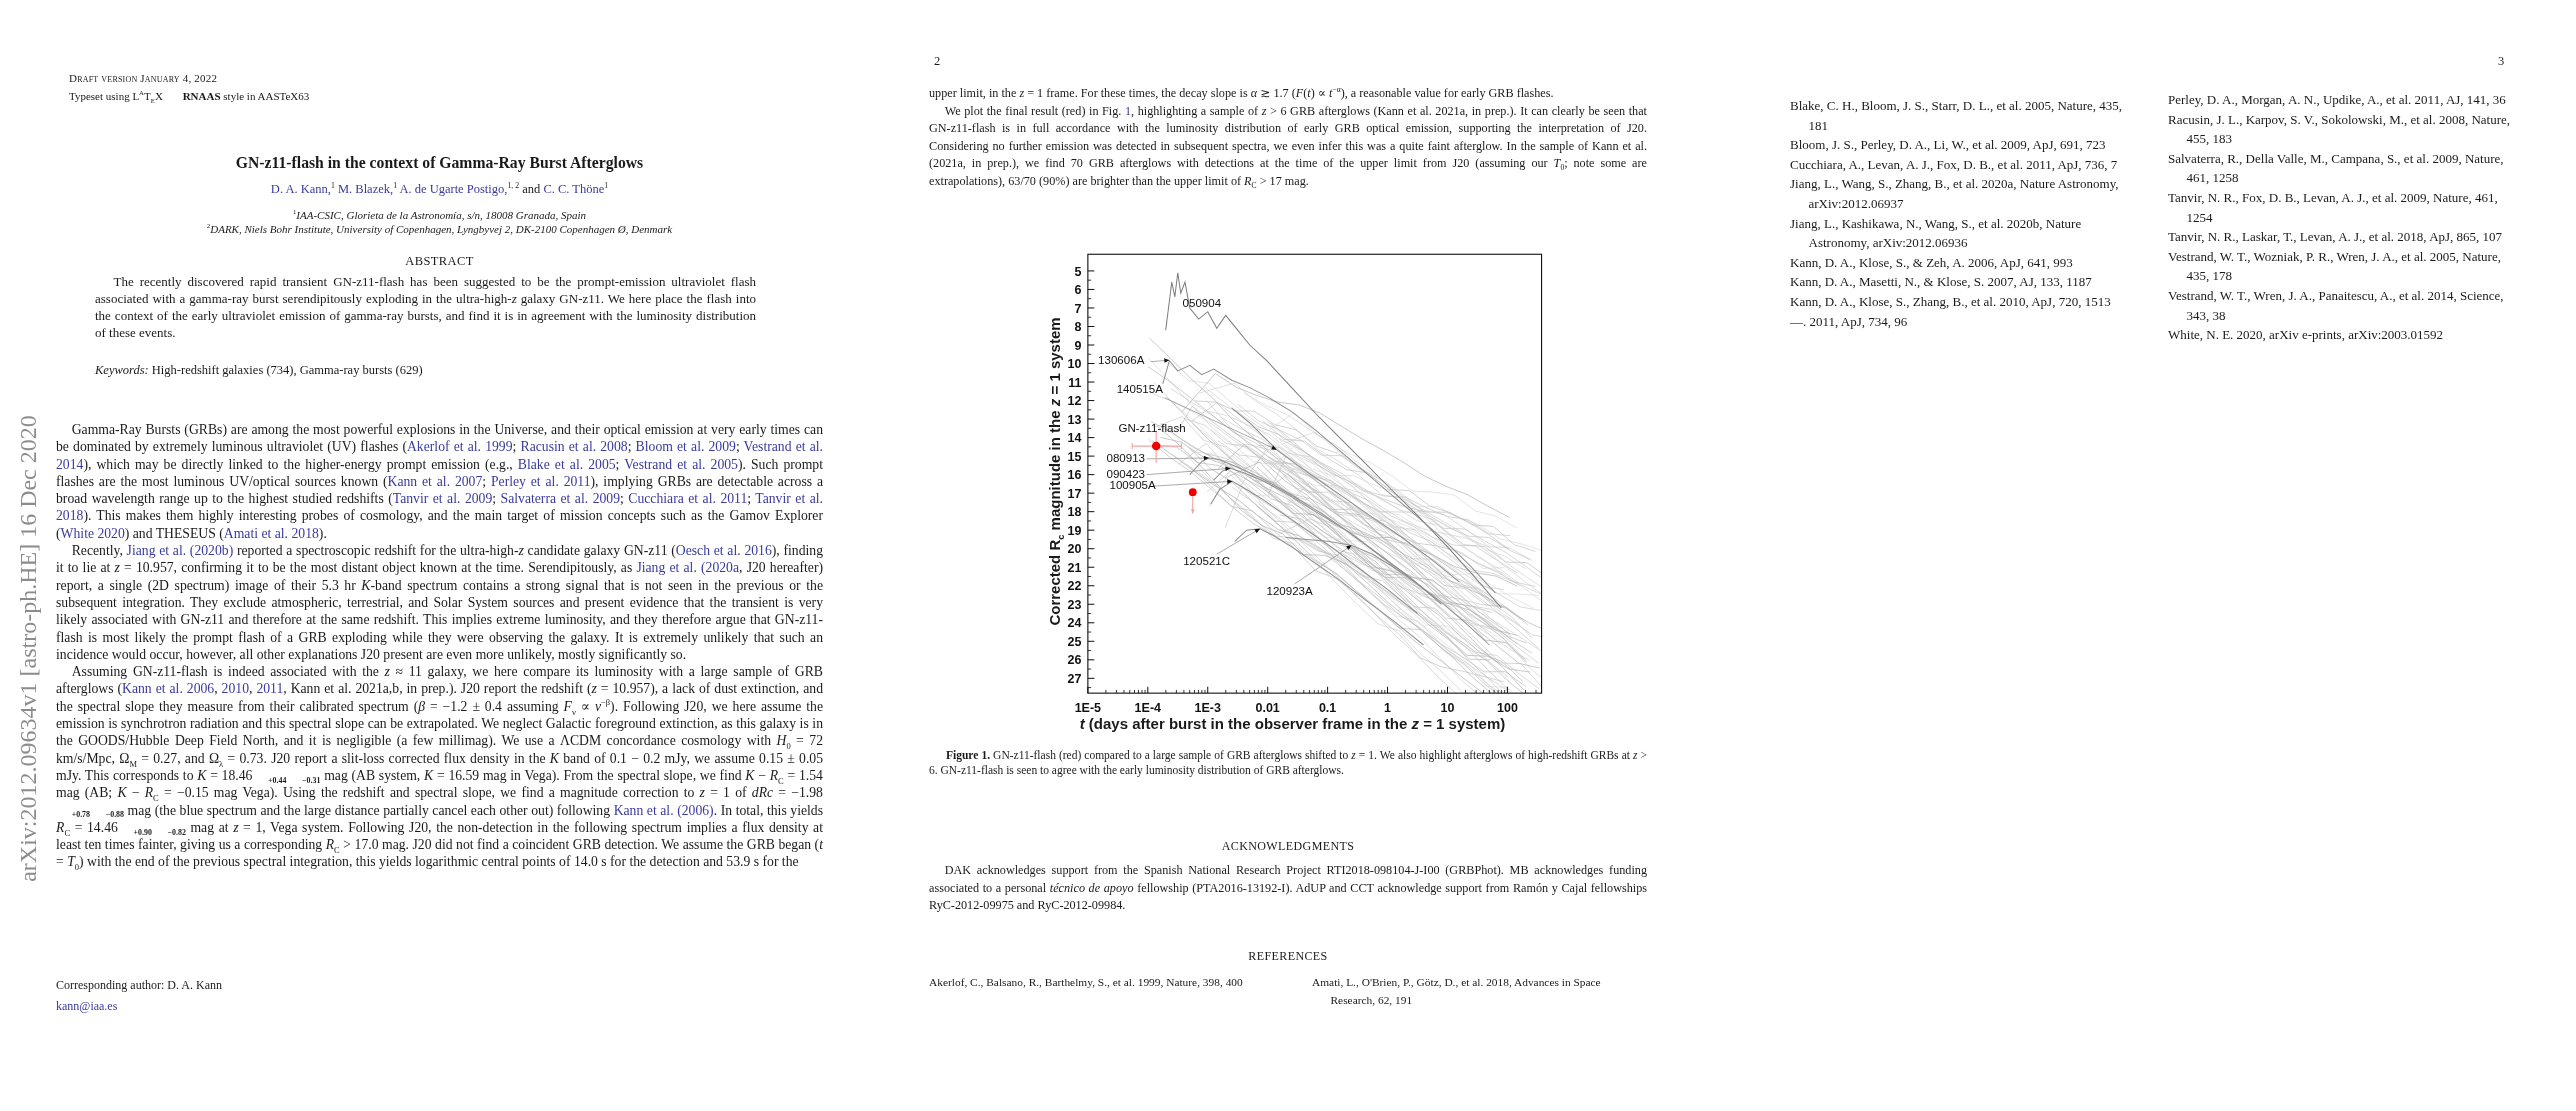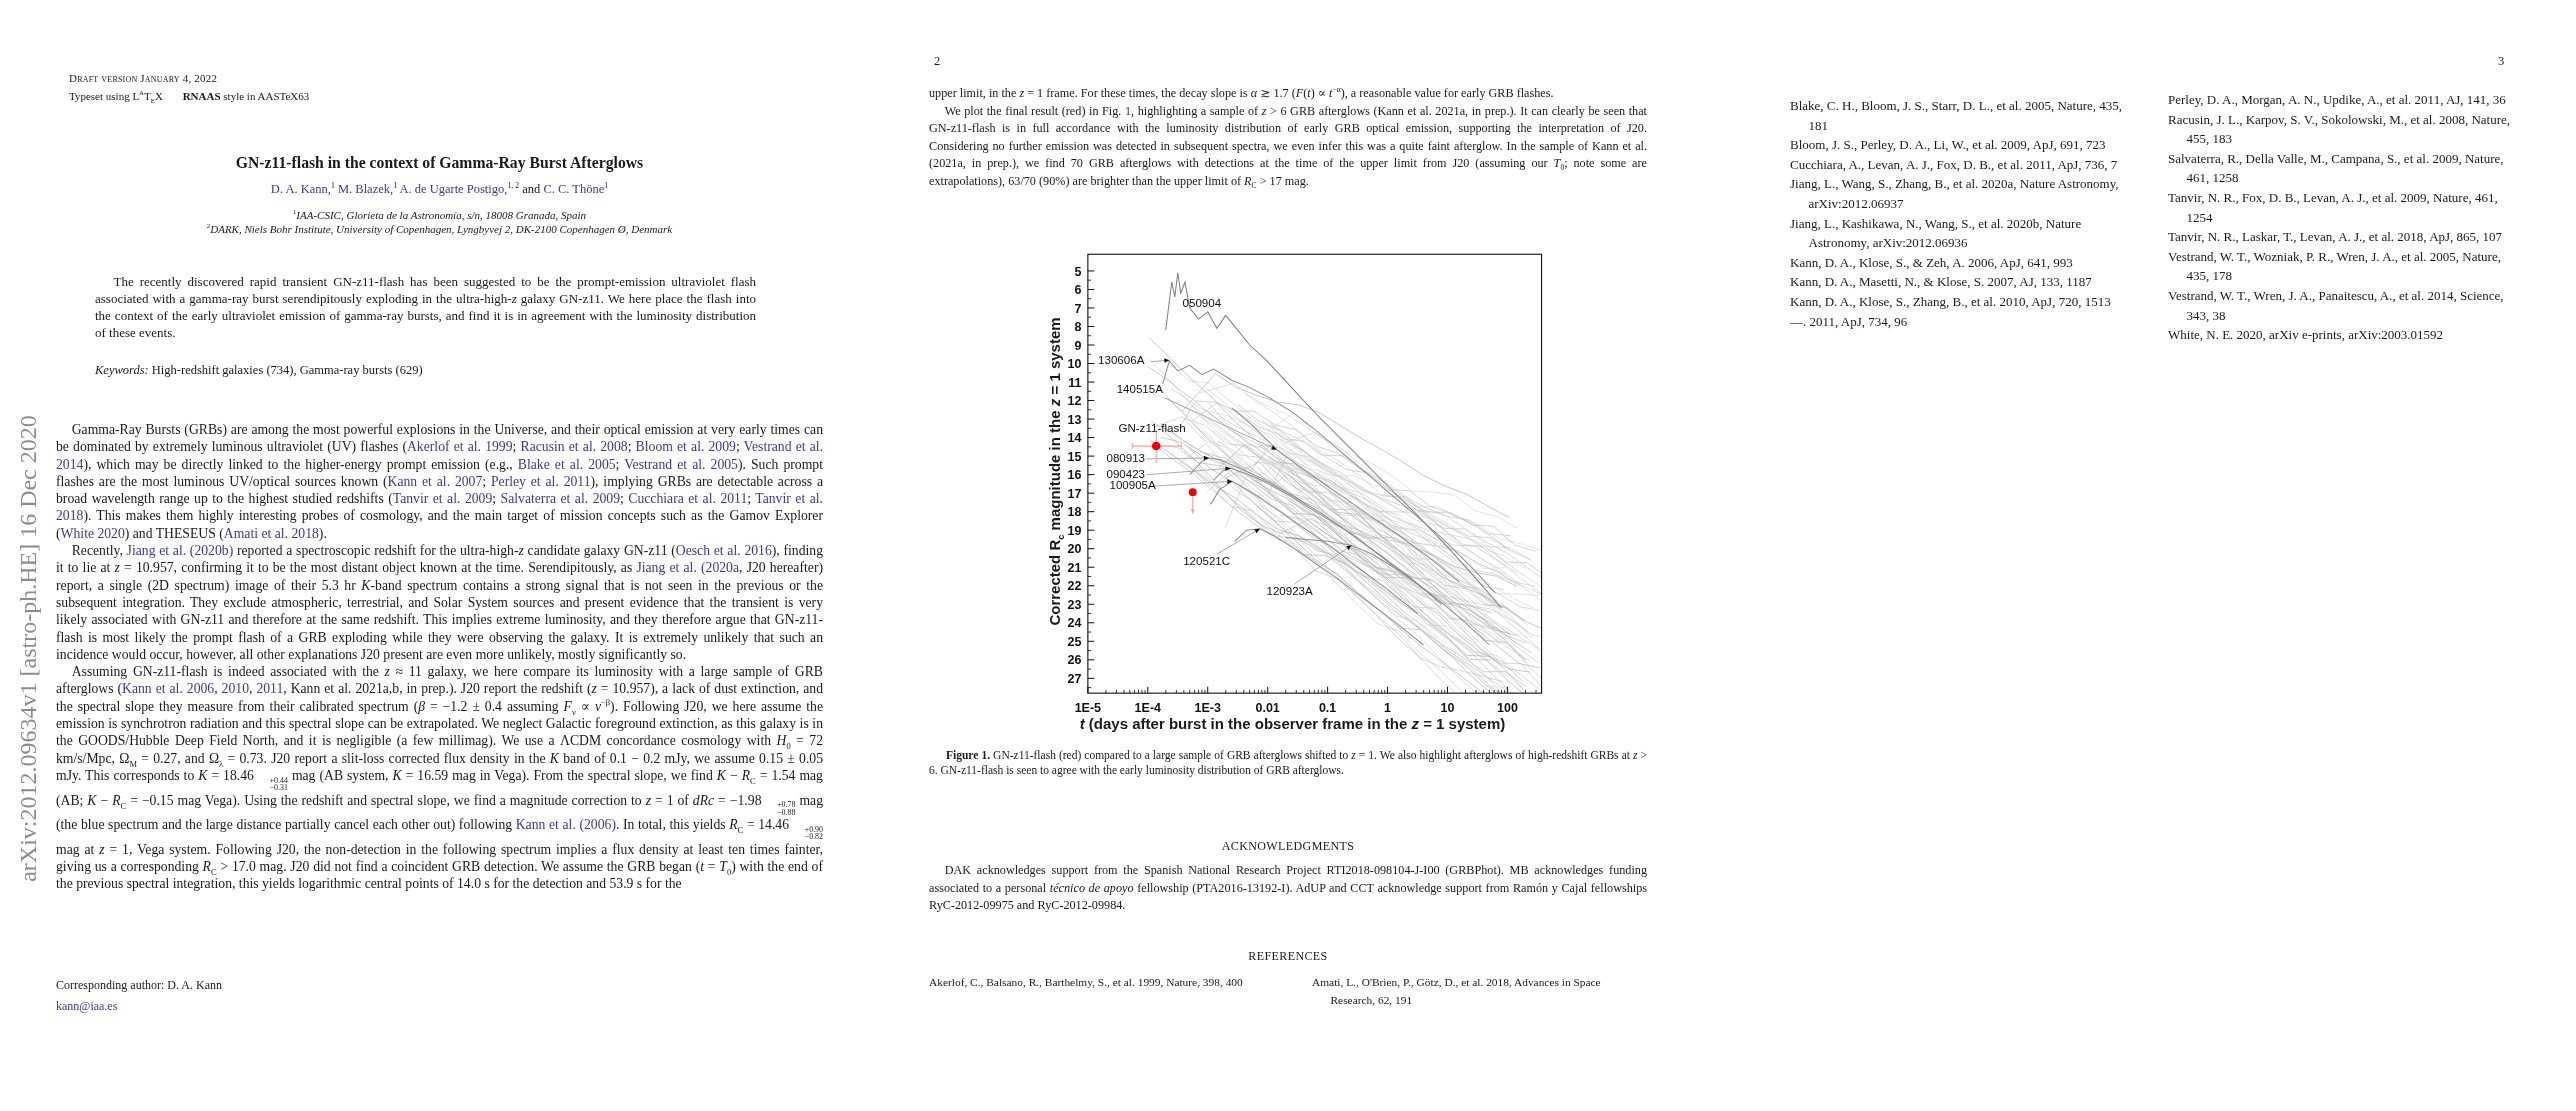--- a/index.html
+++ b/index.html
@@ -4,21 +4,21 @@
 <style>
   html,body{margin:0;padding:0;background:#ffffff;}
   #canvas{position:relative;width:2576px;height:1112px;background:#ffffff;overflow:hidden;
           font-family:"Liberation Serif","DejaVu Serif",serif;color:#1a1a1a;}
   .abs{position:absolute;}
   .cite{color:#3a3a9e;}
   .it{font-style:italic;}
   .bf{font-weight:bold;margin-left:17px;}
   .sup{vertical-align:super;font-size:0.62em;line-height:0;}
   .sub{vertical-align:sub;font-size:0.62em;line-height:0;}
-  .stk{display:inline-flex;flex-direction:column;font-size:7.9px;line-height:7.4px;vertical-align:-2.8px;text-align:center;}
+  .stk{display:inline-flex;flex-direction:row;font-size:7.9px;line-height:7.4px;vertical-align:-2.8px;text-align:center;font-weight:bold;}
   .just{text-align:justify;}
   .ctr{text-align:center;}
   p.par{margin:0;text-indent:15.7px;}
   p.nopar{margin:0;text-indent:0;}
   
   .hdr{left:69px;top:70px;font-size:11px;line-height:17.6px;}
   .hdr .l1{font-variant:small-caps;letter-spacing:0.2px;}
   .arxiv-side{left:-259px;top:635px;width:574px;text-align:center;transform:rotate(-90deg);
               color:#8c8c8c;font-size:24px;font-family:"Liberation Serif","DejaVu Serif",serif;white-space:nowrap;}
   .title{left:56px;top:154px;width:767px;font-size:15.7px;font-weight:bold;}
@@ -67,20 +67,21 @@
   <div class="abs hdr">
     <div class="l1">Draft version January 4, 2022</div>
     <div>Typeset using L<span class="sup">A</span>T<span class="sub">E</span>X <span class="bf">RNAAS</span> style in AASTeX63</div>
   </div>
 
   <div class="abs title ctr">GN-z11-flash in the context of Gamma-Ray Burst Afterglows</div>
   <div class="abs authors ctr"><span class="cite">D. A. Kann,</span><span class="sup">1</span>  <span class="cite">M. Blazek,</span><span class="sup">1</span>  <span class="cite">A. de Ugarte Postigo,</span><span class="sup">1, 2</span>  and  <span class="cite">C. C. Thöne</span><span class="sup">1</span></div>
   <div class="abs affil1 ctr"><span class="sup">1</span><span class="it">IAA-CSIC, Glorieta de la Astronomía, s/n, 18008 Granada, Spain</span></div>
   <div class="abs affil2 ctr"><span class="sup">2</span><span class="it">DARK, Niels Bohr Institute, University of Copenhagen, Lyngbyvej 2, DK-2100 Copenhagen Ø, Denmark</span></div>
 
+  <div class="abs abs-head ctr">ABSTRACT</div>
   <div class="abs abstract just">
     <p>The recently discovered rapid transient GN-z11-flash has been suggested to be the prompt-emission ultraviolet flash associated with a gamma-ray burst serendipitously exploding in the ultra-high-<span class="it">z</span> galaxy GN-z11. We here place the flash into the context of the early ultraviolet emission of gamma-ray bursts, and find it is in agreement with the luminosity distribution of these events.</p>
   </div>
   <div class="abs keywords"><span class="it">Keywords:</span> High-redshift galaxies (734), Gamma-ray bursts (629)</div>
 
   <div class="abs body1 just">
     <p class="par">Gamma-Ray Bursts (GRBs) are among the most powerful explosions in the Universe, and their optical emission at very early times can be dominated by extremely luminous ultraviolet (UV) flashes (<span class="cite">Akerlof et al. 1999</span>; <span class="cite">Racusin et al. 2008</span>; <span class="cite">Bloom et al. 2009</span>; <span class="cite">Vestrand et al. 2014</span>), which may be directly linked to the higher-energy prompt emission (e.g., <span class="cite">Blake et al. 2005</span>; <span class="cite">Vestrand et al. 2005</span>). Such prompt flashes are the most luminous UV/optical sources known (<span class="cite">Kann et al. 2007</span>; <span class="cite">Perley et al. 2011</span>), implying GRBs are detectable across a broad wavelength range up to the highest studied redshifts (<span class="cite">Tanvir et al. 2009</span>; <span class="cite">Salvaterra et al. 2009</span>; <span class="cite">Cucchiara et al. 2011</span>; <span class="cite">Tanvir et al. 2018</span>). This makes them highly interesting probes of cosmology, and the main target of mission concepts such as the Gamov Explorer (<span class="cite">White 2020</span>) and THESEUS (<span class="cite">Amati et al. 2018</span>).</p>
     <p class="par">Recently, <span class="cite">Jiang et al. (2020b)</span> reported a spectroscopic redshift for the ultra-high-<span class="it">z</span> candidate galaxy GN-z11 (<span class="cite">Oesch et al. 2016</span>), finding it to lie at <span class="it">z</span> = 10.957, confirming it to be the most distant object known at the time. Serendipitously, as <span class="cite">Jiang et al. (2020a</span>, J20 hereafter) report, a single (2D spectrum) image of their 5.3 hr <span class="it">K</span>-band spectrum contains a strong signal that is not seen in the previous or the subsequent integration. They exclude atmospheric, terrestrial, and Solar System sources and present evidence that the transient is very likely associated with GN-z11 and therefore at the same redshift. This implies extreme luminosity, and they therefore argue that GN-z11-flash is most likely the prompt flash of a GRB exploding while they were observing the galaxy. It is extremely unlikely that such an incidence would occur, however, all other explanations J20 present are even more unlikely, mostly significantly so.</p>
     <p class="par">Assuming GN-z11-flash is indeed associated with the <span class="it">z</span> ≈ 11 galaxy, we here compare its luminosity with a large sample of GRB afterglows (<span class="cite">Kann et al. 2006</span>, <span class="cite">2010</span>, <span class="cite">2011</span>, Kann et al. 2021a,b, in prep.). J20 report the redshift (<span class="it">z</span> = 10.957), a lack of dust extinction, and the spectral slope they measure from their calibrated spectrum (<span class="it">β</span> = −1.2 ± 0.4 assuming <span class="it">F</span><span class="sub">ν</span> ∝ <span class="it">ν</span><span class="sup">−β</span>). Following J20, we here assume the emission is synchrotron radiation and this spectral slope can be extrapolated. We neglect Galactic foreground extinction, as this galaxy is in the GOODS/Hubble Deep Field North, and it is negligible (a few millimag). We use a ΛCDM concordance cosmology with <span class="it">H</span><span class="sub">0</span> = 72 km/s/Mpc, Ω<span class="sub">M</span> = 0.27, and Ω<span class="sub">λ</span> = 0.73. J20 report a slit-loss corrected flux density in the <span class="it">K</span> band of 0.1 − 0.2 mJy, we assume 0.15 ± 0.05 mJy. This corresponds to <span class="it">K</span> = 18.46<span class="stk">
           <span>+0.44</span>

